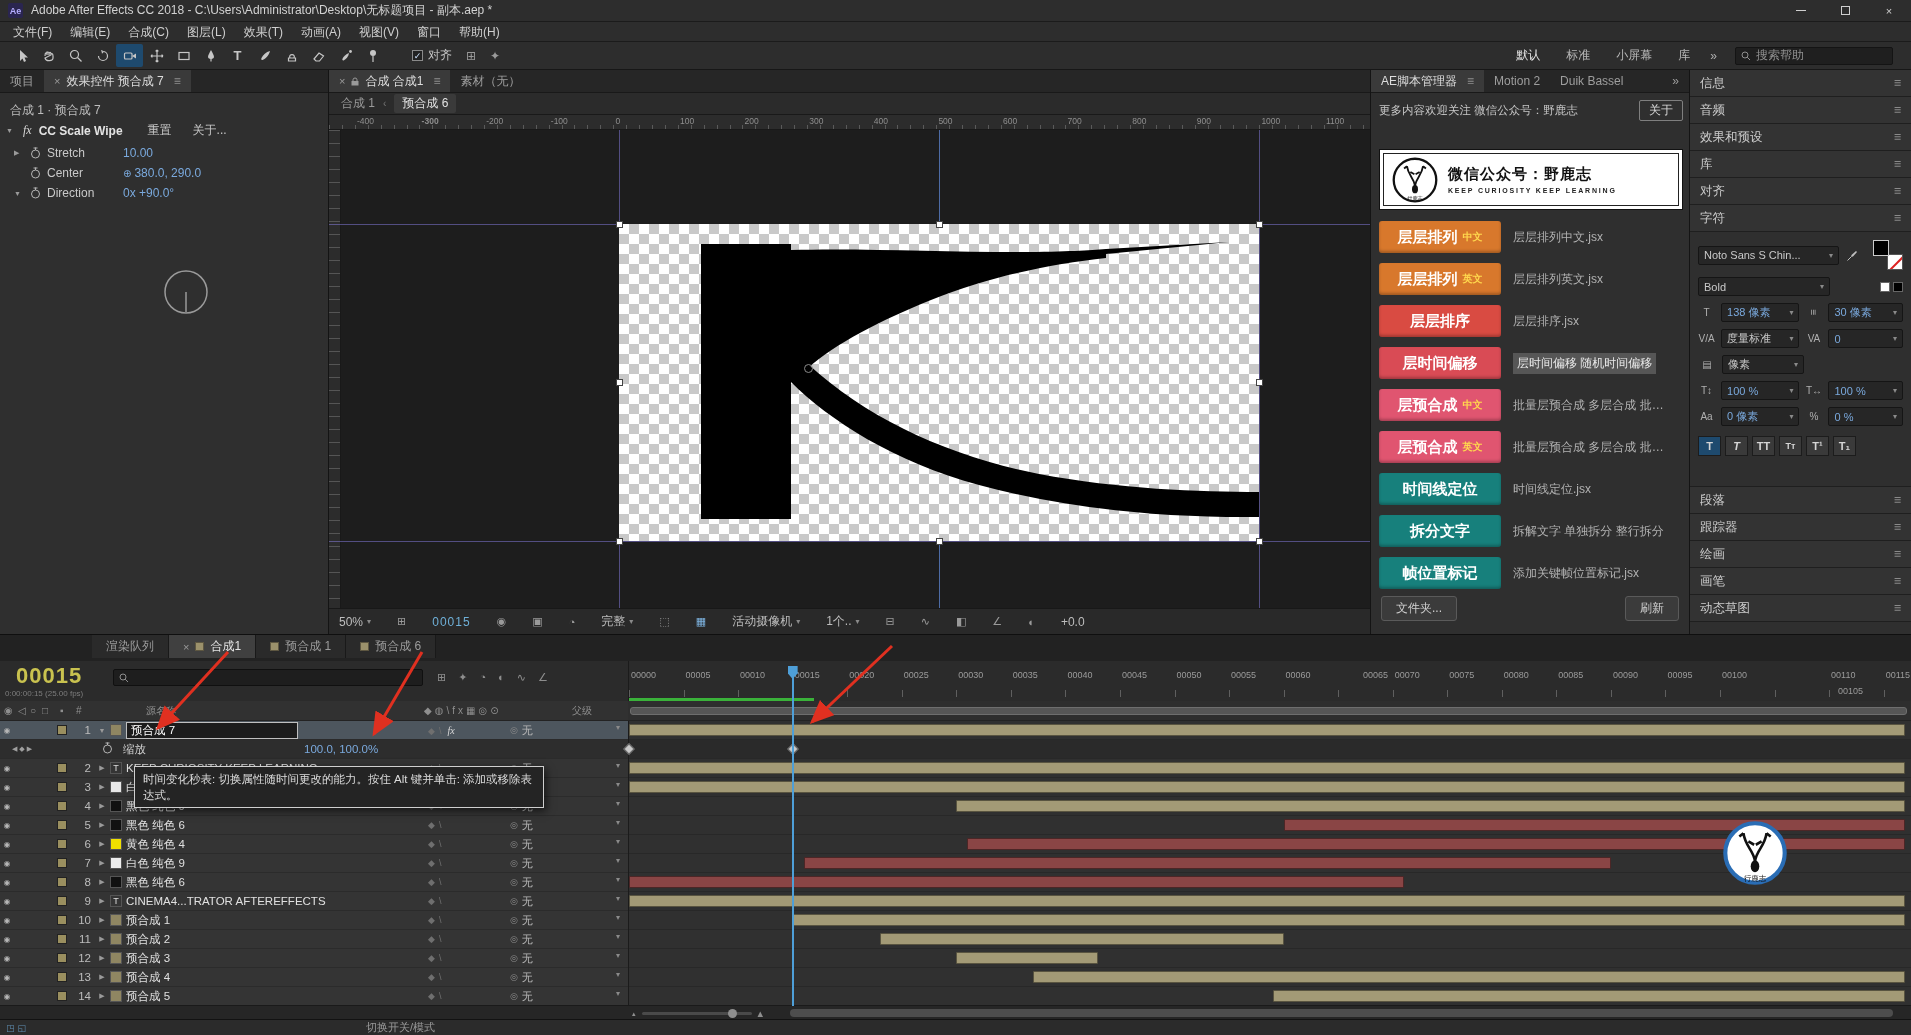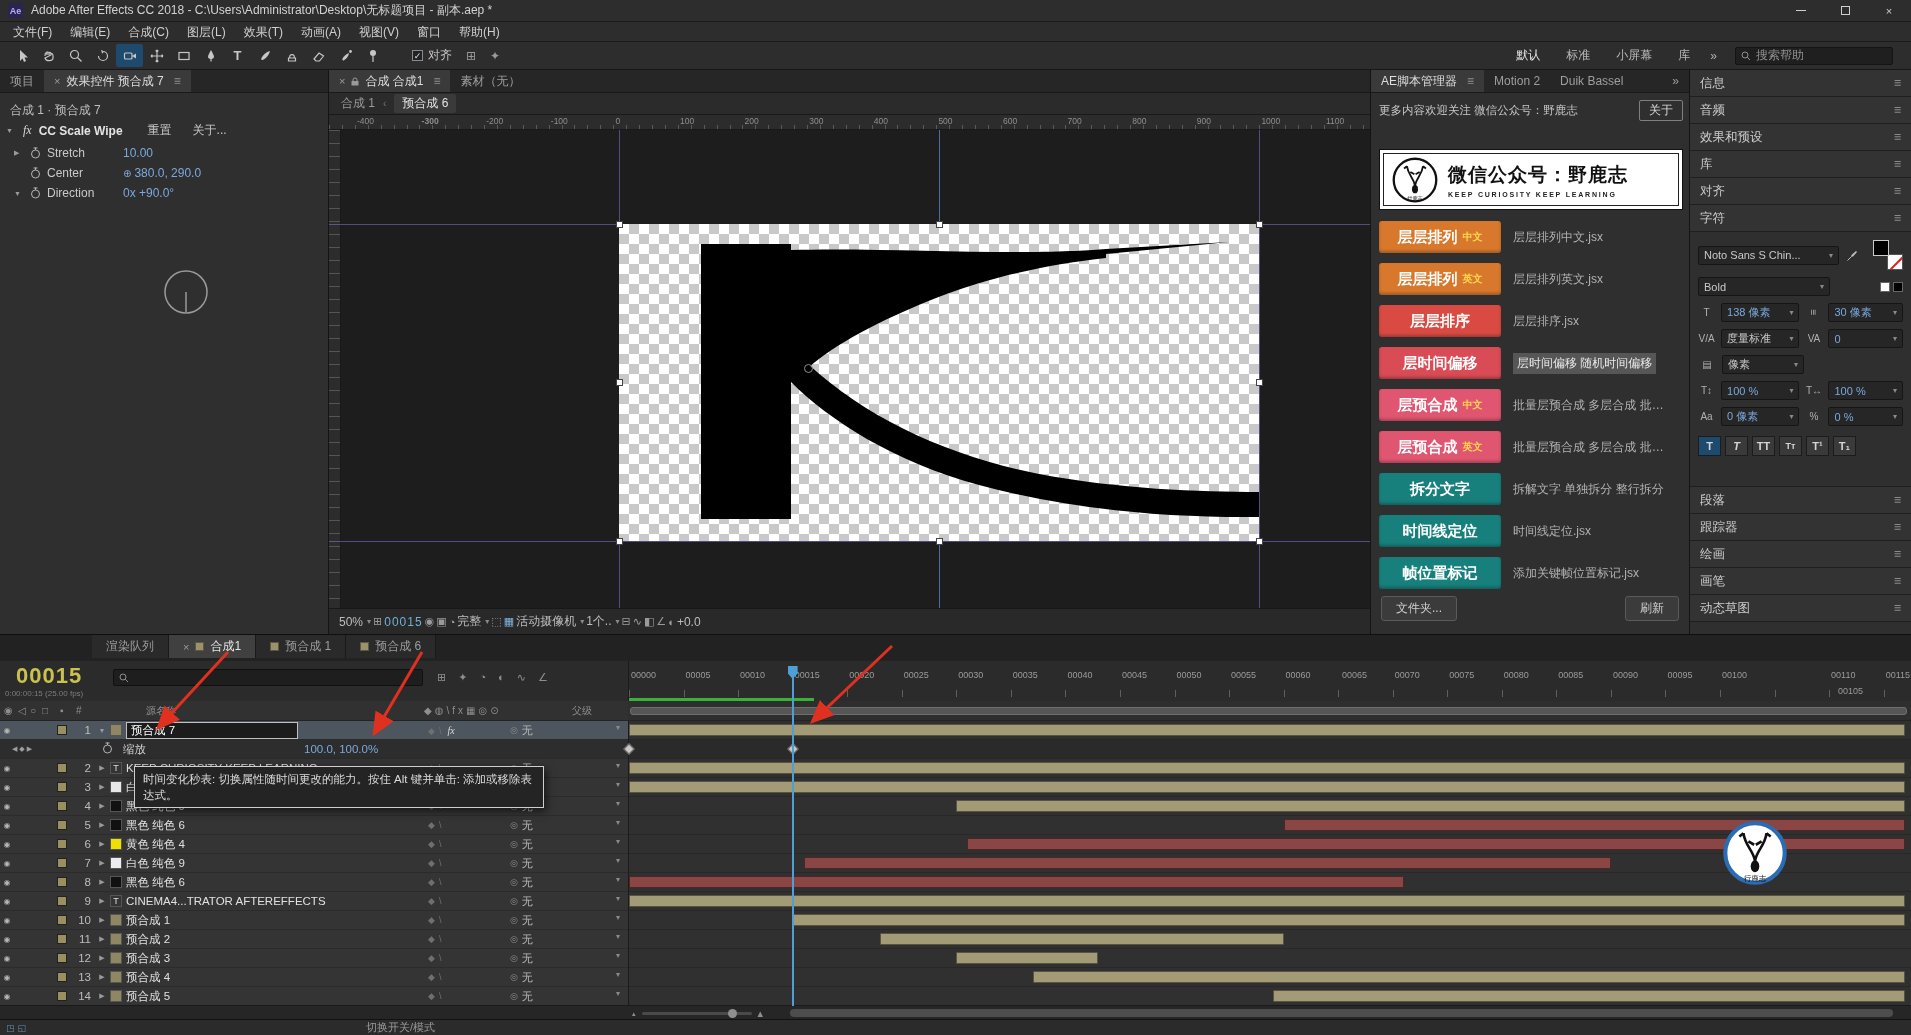--- a/index.html
+++ b/index.html
@@ -64,35 +64,35 @@
   .cr-label{position:absolute;top:1px;font-size:8.5px;color:#8f8f8f}
   #cr-ticks{position:absolute;left:0;right:0;bottom:0;height:4px;background:repeating-linear-gradient(90deg,#5a5a5a 0 1px,transparent 1px 12.92px)}
   #viewport{position:absolute;left:0;top:60px;width:100%;height:478px;background:#1d1d1d;overflow:hidden}
   #vruler{position:absolute;left:0;top:0;bottom:0;width:12px;background-color:#2c2c2c;background-image:repeating-linear-gradient(180deg,#555 0 1px,transparent 1px 13px);border-right:1px solid #191919}
   .comp-canvas{position:absolute;left:290px;top:94px;width:640px;height:317px;background-color:#ffffff;background-image:conic-gradient(#c9c9c9 90deg,#ffffff 90deg 180deg,#c9c9c9 180deg 270deg,#ffffff 270deg);background-size:20px 20px}
   .gv{position:absolute;top:0;bottom:0;width:1px;background:rgba(150,140,255,.45)}
   .gh{position:absolute;left:0;right:0;height:1px;background:rgba(150,140,255,.45)}
   .gc{background:rgba(110,160,255,.6)}
   .handle{position:absolute;width:7px;height:7px;background:#fff;border:1px solid #444}
   .anchor{position:absolute;left:475px;top:234px;width:9px;height:9px;border:1px solid #8a8a8a;border-radius:50%}
-  #comp-footer{position:absolute;left:0;bottom:0;width:100%;height:26px;background:#292929;border-top:1px solid #181818;display:flex;align-items:center;gap:2px;padding:0 10px;color:#bdbdbd}
+  #comp-footer{position:absolute;left:0;bottom:0;width:100%;height:26px;background:#292929;border-top:1px solid #181818;display:flex;align-items:center;gap:26px;padding:0 10px;color:#bdbdbd}
   .cf-dd{display:flex;align-items:center;gap:4px}
   .cf-ar{color:#8a8a8a;font-size:8px}
   .cf-ico{color:#9a9a9a;font-size:11px}
   .cf-ico.on{color:#7db3e0}
   .cf-tc{color:#6fb0d8;letter-spacing:1px}
 
   
   #script-panel{position:absolute;left:1370px;top:70px;width:320px;height:564px;background:#2f2f2f;border-left:1px solid #141414;border-right:1px solid #141414}
   #sp-tabs{height:23px;background:#262626;display:flex;align-items:stretch;border-bottom:1px solid #191919}
   #sp-promo{position:absolute;left:8px;top:30px;width:304px;display:flex;align-items:center;justify-content:space-between}
   #sp-promo-text{color:#c6c6c6;font-size:11.5px}
   #about-btn{border:1px solid #7f7f7f;border-radius:2px;padding:1px 9px;color:#d5d5d5}
   #logo-box{position:absolute;left:8px;top:79px;width:304px;height:61px;background:#fff;border:1px solid #111;box-shadow:inset 0 0 0 3px #fff,inset 0 0 0 4px #222;display:flex;align-items:center;gap:10px;padding:0 12px}
-  #logo-title{color:#111;font-size:19px;font-weight:bold;letter-spacing:1px}
+  #logo-title{color:#111;font-size:15px;font-weight:bold;letter-spacing:1px}
   #logo-sub{color:#222;font-size:7px;letter-spacing:1.8px;margin-top:3px;font-weight:bold}
   #script-list{position:absolute;left:0;top:146px;width:100%}
   .script-row{height:42px;display:flex;align-items:center;padding:0 8px;gap:12px}
   .script-btn{width:122px;height:32px;border-radius:3px;display:flex;align-items:center;justify-content:center;gap:5px;color:#fff;box-shadow:inset 0 -2px 3px rgba(0,0,0,.25)}
   .sb-label{font-size:15px;font-weight:bold}
   .sb-badge{font-size:10px;color:#ffd84d;font-weight:bold}
   .script-desc{color:#b2b2b2;font-size:12px;white-space:nowrap;overflow:hidden}
   .script-desc.hl{background:#565656;color:#e8e8e8;padding:2px 4px}
   #sp-buttons{position:absolute;left:0;top:526px;width:100%;display:flex;justify-content:space-between;padding:0 10px}
   .sp-btn{background:#3b3b3b;border:1px solid #5a5a5a;border-radius:3px;padding:3px 14px;color:#d0d0d0}
@@ -524,29 +524,29 @@
       </div>
       <div class="script-row">
         <div class="script-btn" style="background: rgb(224, 85, 112);">
           <span class="sb-label">层预合成</span>
           <span class="sb-badge">英文</span>
         </div>
         <span class="script-desc">批量层预合成 多层合成 批…</span>
       </div>
       <div class="script-row">
         <div class="script-btn" style="background: rgb(23, 128, 124);">
+          <span class="sb-label">时间线定位</span>
+        </div>
+        <span class="script-desc">时间线定位.jsx</span>
+      </div>
+      <div class="script-row">
+        <div class="script-btn" style="background: rgb(23, 128, 124);">
           <span class="sb-label">拆分文字</span>
         </div>
         <span class="script-desc">拆解文字 单独拆分 整行拆分</span>
-      </div>
-      <div class="script-row">
-        <div class="script-btn" style="background: rgb(23, 128, 124);">
-          <span class="sb-label">时间线定位</span>
-        </div>
-        <span class="script-desc">时间线定位.jsx</span>
       </div>
       <div class="script-row">
         <div class="script-btn" style="background: rgb(23, 128, 124);">
           <span class="sb-label">帧位置标记</span>
         </div>
         <span class="script-desc">添加关键帧位置标记.jsx</span>
       </div>
     </div>
   <div id="sp-buttons">
     <span class="sp-btn">文件夹...</span>
@@ -738,21 +738,21 @@
         <span class="tl-label" style="left: 163.65px;">00015</span>
         <span class="tl-label" style="left: 218.2px;">00020</span>
         <span class="tl-label" style="left: 272.75px;">00025</span>
         <span class="tl-label" style="left: 327.3px;">00030</span>
         <span class="tl-label" style="left: 381.85px;">00035</span>
         <span class="tl-label" style="left: 436.4px;">00040</span>
         <span class="tl-label" style="left: 490.95px;">00045</span>
         <span class="tl-label" style="left: 545.5px;">00050</span>
         <span class="tl-label" style="left: 600.05px;">00055</span>
         <span class="tl-label" style="left: 654.6px;">00060</span>
-        <span class="tl-label" style="left: 711px;">00065</span>
+        <span class="tl-label" style="left: 732px;">00065</span>
         <span class="tl-label" style="left: 763.7px;">00070</span>
         <span class="tl-label" style="left: 818.25px;">00075</span>
         <span class="tl-label" style="left: 872.8px;">00080</span>
         <span class="tl-label" style="left: 927.35px;">00085</span>
         <span class="tl-label" style="left: 981.9px;">00090</span>
         <span class="tl-label" style="left: 1036.45px;">00095</span>
         <span class="tl-label" style="left: 1091px;">00100</span>
         <span class="tl-label" style="left: 1207px; margin-top: 16px;">00105</span>
         <span class="tl-label" style="left: 1200.1px;">00110</span>
         <span class="tl-label" style="left: 1254.65px;">00115</span>

